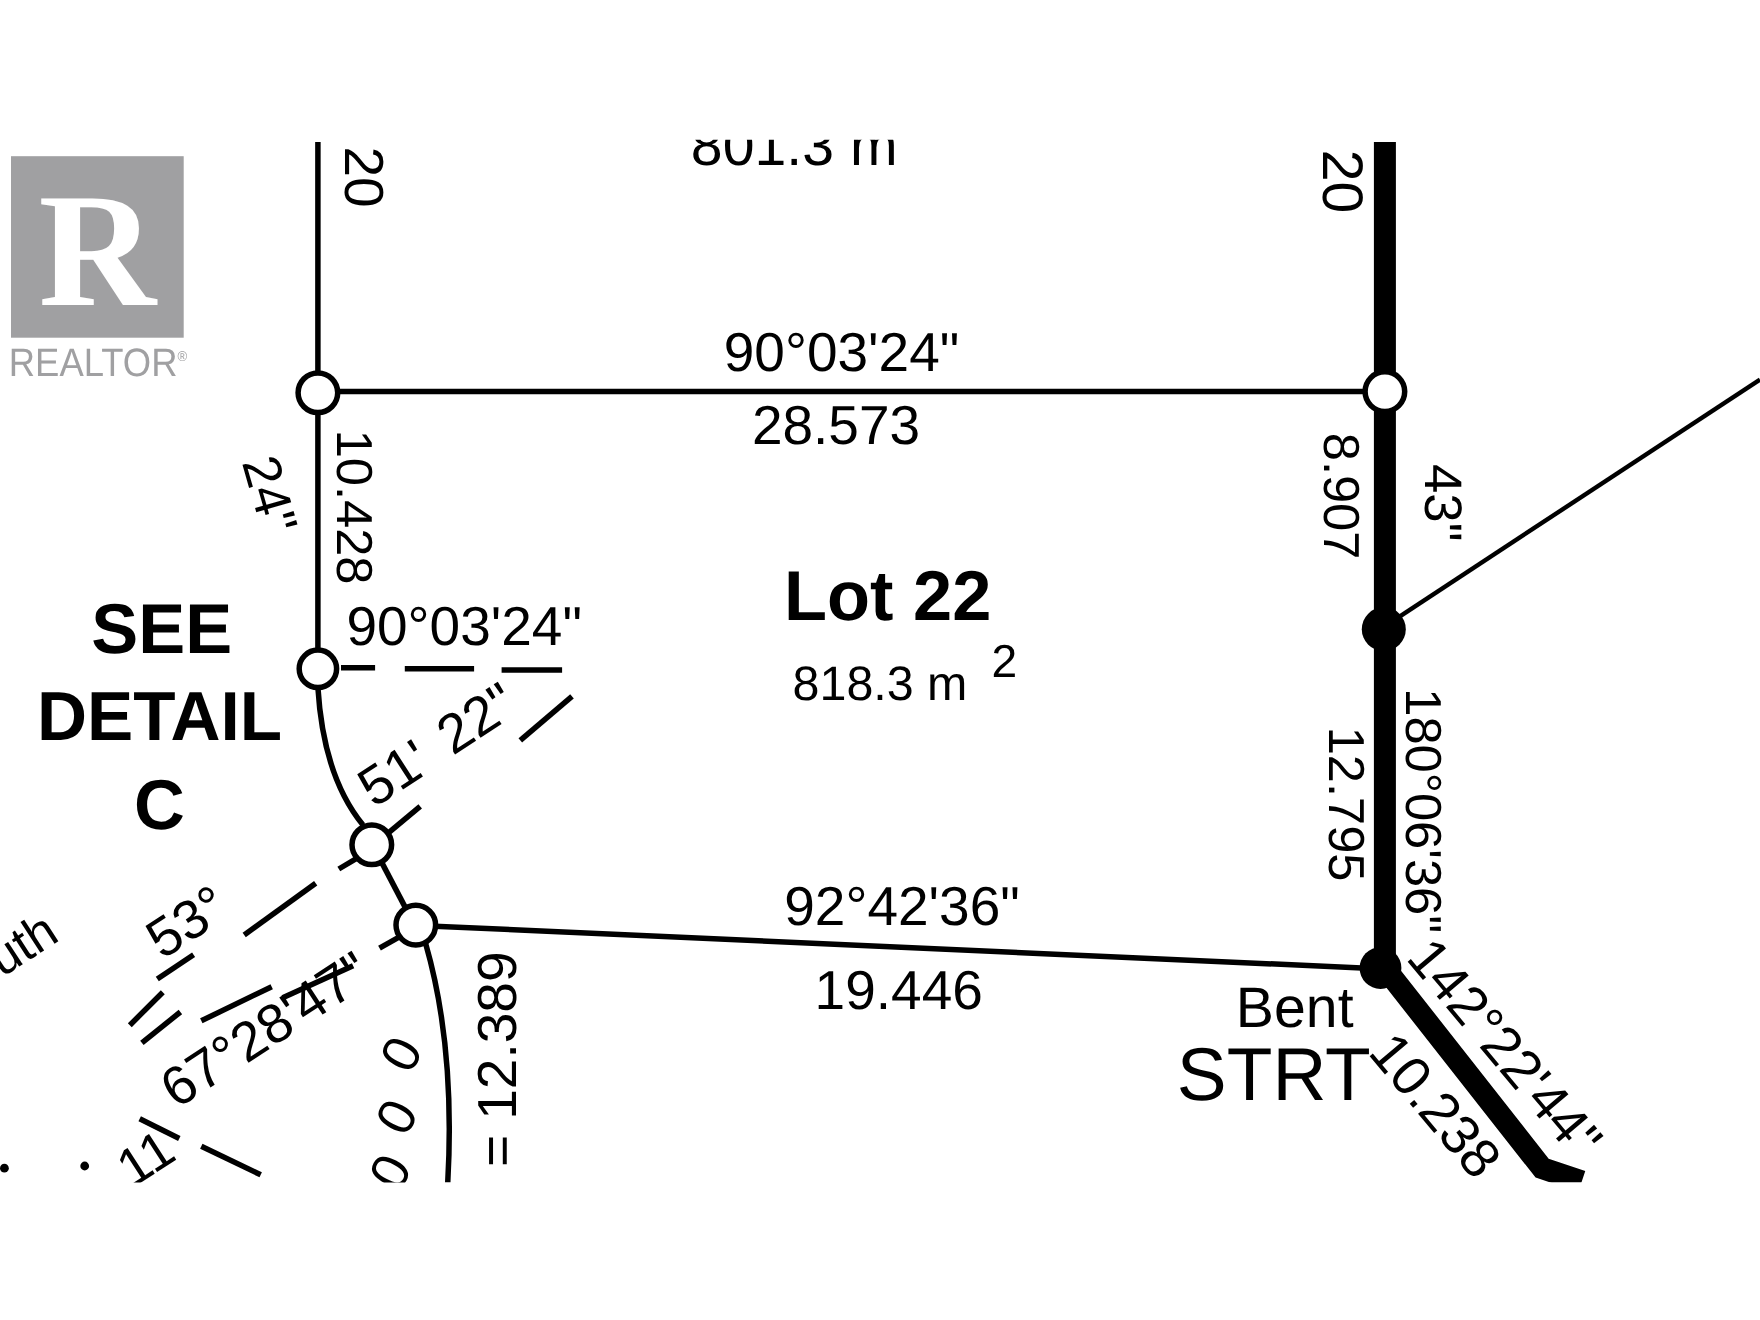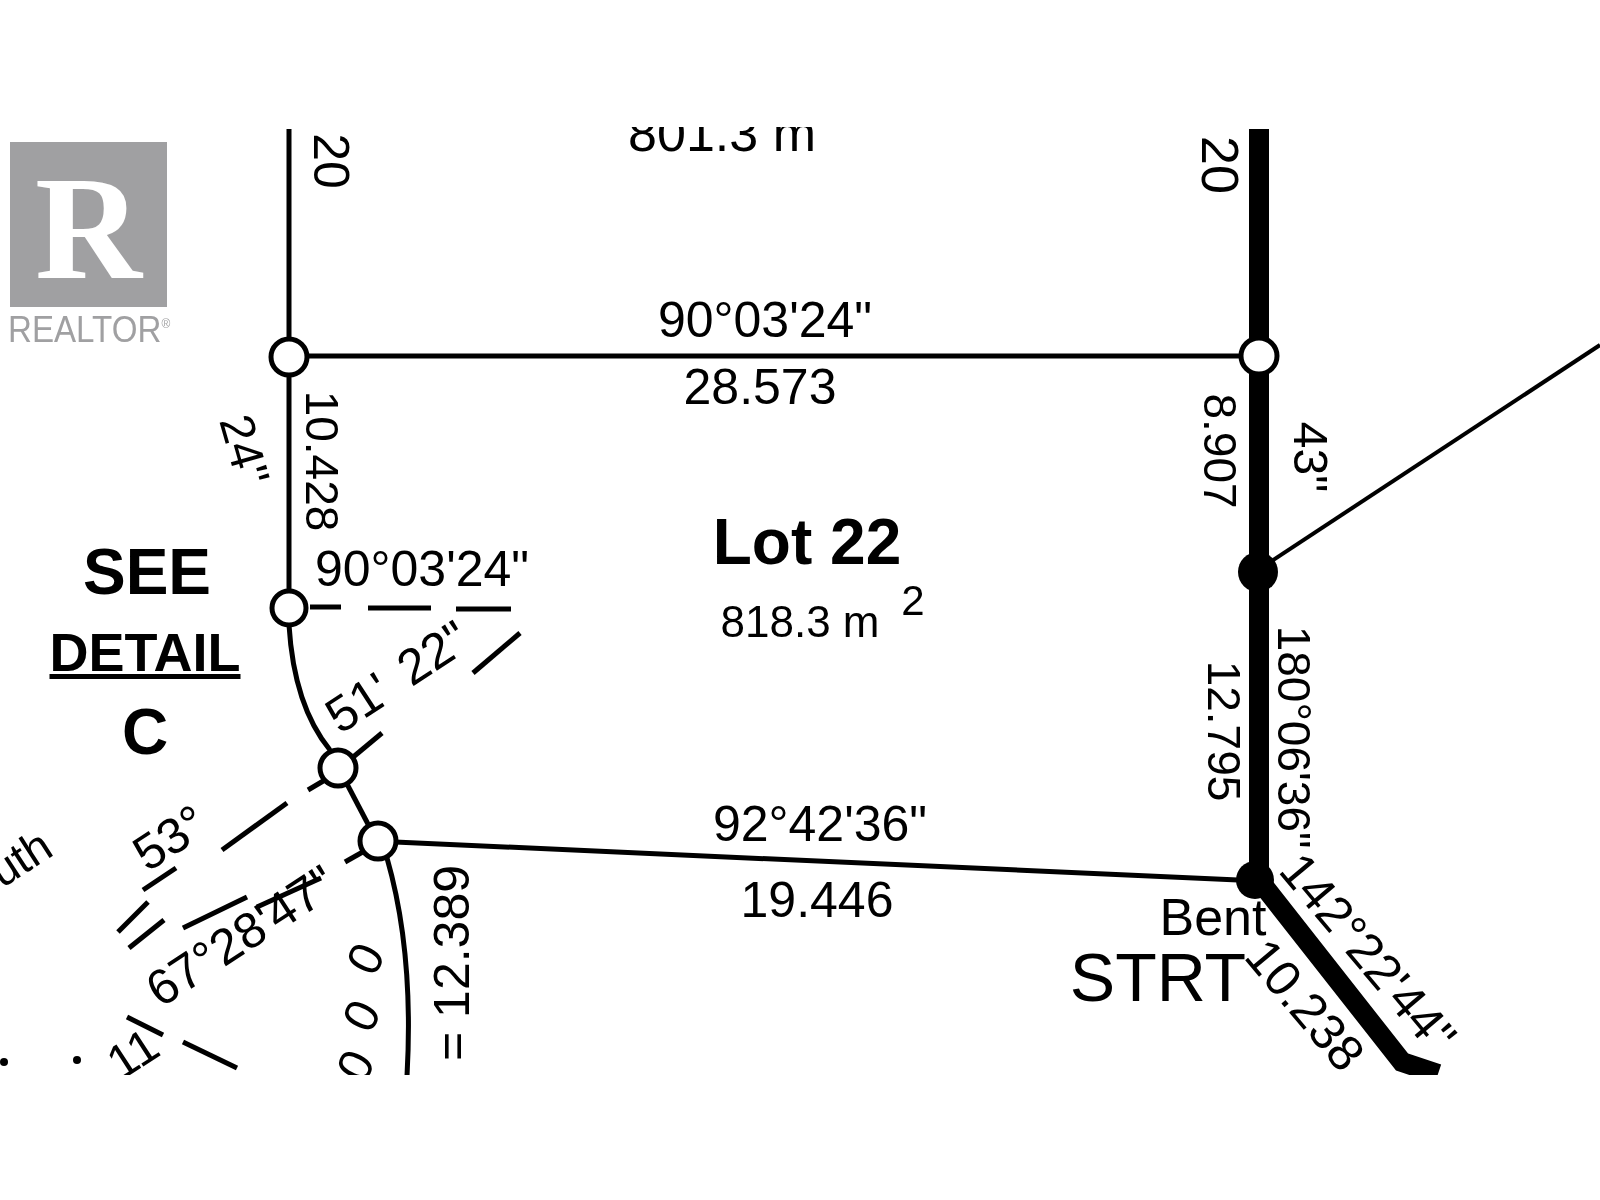--- a/index.html
+++ b/index.html
@@ -89,35 +89,35 @@
         <div class="lbl" style="left: 722px; top: 6px; font-size: 52px; font-weight: 400; --r: 0deg;">801.3 m</div>
         <div class="lbl" style="left: 765px; top: 193px; font-size: 50px; font-weight: 400; --r: 0deg;">90°03'24"</div>
         <div class="lbl" style="left: 760px; top: 260px; font-size: 50px; font-weight: 400; --r: 0deg;">28.573</div>
         <div class="lbl" style="left: 322px; top: 334px; font-size: 46px; font-weight: 400; --r: 90deg;">10.428</div>
         <div class="lbl" style="left: 244px; top: 323px; font-size: 48px; font-weight: 400; --r: 74deg;">24"</div>
         <div class="lbl" style="left: 422px; top: 442px; font-size: 50px; font-weight: 400; --r: 0deg;">90°03'24"</div>
         <div class="lbl" style="left: 807px; top: 415px; font-size: 64px; font-weight: 700; --r: 0deg;">Lot 22</div>
         <div class="lbl" style="left: 800px; top: 495px; font-size: 44px; font-weight: 400; --r: 0deg;">818.3 m</div>
         <div class="lbl" style="left: 913px; top: 474px; font-size: 42px; font-weight: 400; --r: 0deg;">2</div>
         <div class="lbl" style="left: 147px; top: 445px; font-size: 64px; font-weight: 700; --r: 0deg;">SEE</div>
-        <div class="lbl" style="left: 145px; top: 525px; font-size: 54px; font-weight: 700; text-decoration: underline; --r: 0deg;">DETAIL</div>
+        <div class="lbl" style="left: 145px; top: 525px; font-size: 63px; font-weight: 700; --r: 0deg;">DETAIL</div>
         <div class="lbl" style="left: 145px; top: 605px; font-size: 64px; font-weight: 700; --r: 0deg;">C</div>
         <div class="lbl" style="left: 358px; top: 576px; font-size: 50px; font-weight: 400; --r: -33deg;">51'</div>
         <div class="lbl" style="left: 433px; top: 526px; font-size: 50px; font-weight: 400; --r: -33deg;">22"</div>
         <div class="lbl" style="left: 170px; top: 711px; font-size: 50px; font-weight: 400; --r: -33deg;">53°</div>
         <div class="lbl" style="left: 241px; top: 809px; font-size: 50px; font-weight: 400; --r: -33deg;">67°28'47"</div>
         <div class="lbl" style="left: 20px; top: 731px; font-size: 46px; font-weight: 400; --r: -33deg;">uth</div>
         <div class="lbl" style="left: 133px; top: 927px; font-size: 48px; font-weight: 400; --r: -33deg;">11</div>
         <div class="lbl" style="left: 820px; top: 697px; font-size: 50px; font-weight: 400; --r: 0deg;">92°42'36"</div>
         <div class="lbl" style="left: 817px; top: 773px; font-size: 50px; font-weight: 400; --r: 0deg;">19.446</div>
         <div class="lbl" style="left: 1220px; top: 324px; font-size: 46px; font-weight: 400; --r: 90deg;">8.907</div>
         <div class="lbl" style="left: 1310px; top: 330px; font-size: 48px; font-weight: 400; --r: 90deg;">43"</div>
         <div class="lbl" style="left: 1294px; top: 610px; font-size: 46px; font-weight: 400; --r: 90deg;">180°06'36"</div>
         <div class="lbl" style="left: 1224px; top: 604px; font-size: 46px; font-weight: 400; --r: 90deg;">12.795</div>
-        <div class="lbl" style="left: 1177px; top: 790px; font-size: 52px; font-weight: 400; margin-left: 36px; --r: 0deg;">Bent</div>
+        <div class="lbl" style="left: 1177px; top: 790px; font-size: 52px; font-weight: 400; --r: 0deg;">Bent</div>
         <div class="lbl" style="left: 1158px; top: 850px; font-size: 68px; font-weight: 400; --r: 0deg;">STRT</div>
         <div class="lbl" style="left: 1368px; top: 826px; font-size: 50px; font-weight: 400; --r: 50deg;">142°22'44"</div>
         <div class="lbl" style="left: 1305px; top: 878px; font-size: 50px; font-weight: 400; --r: 50deg;">10.238</div>
         <div class="lbl" style="left: 452px; top: 836px; font-size: 50px; font-weight: 400; --r: -90deg;">= 12.389</div>
         <div class="lbl" style="left: 366px; top: 832px; font-size: 48px; font-weight: 400; --r: -62deg;">0</div>
         <div class="lbl" style="left: 362px; top: 889px; font-size: 48px; font-weight: 400; --r: -62deg;">0</div>
         <div class="lbl" style="left: 356px; top: 939px; font-size: 48px; font-weight: 400; --r: -62deg;">0</div>
       </div>
   </div>
 

